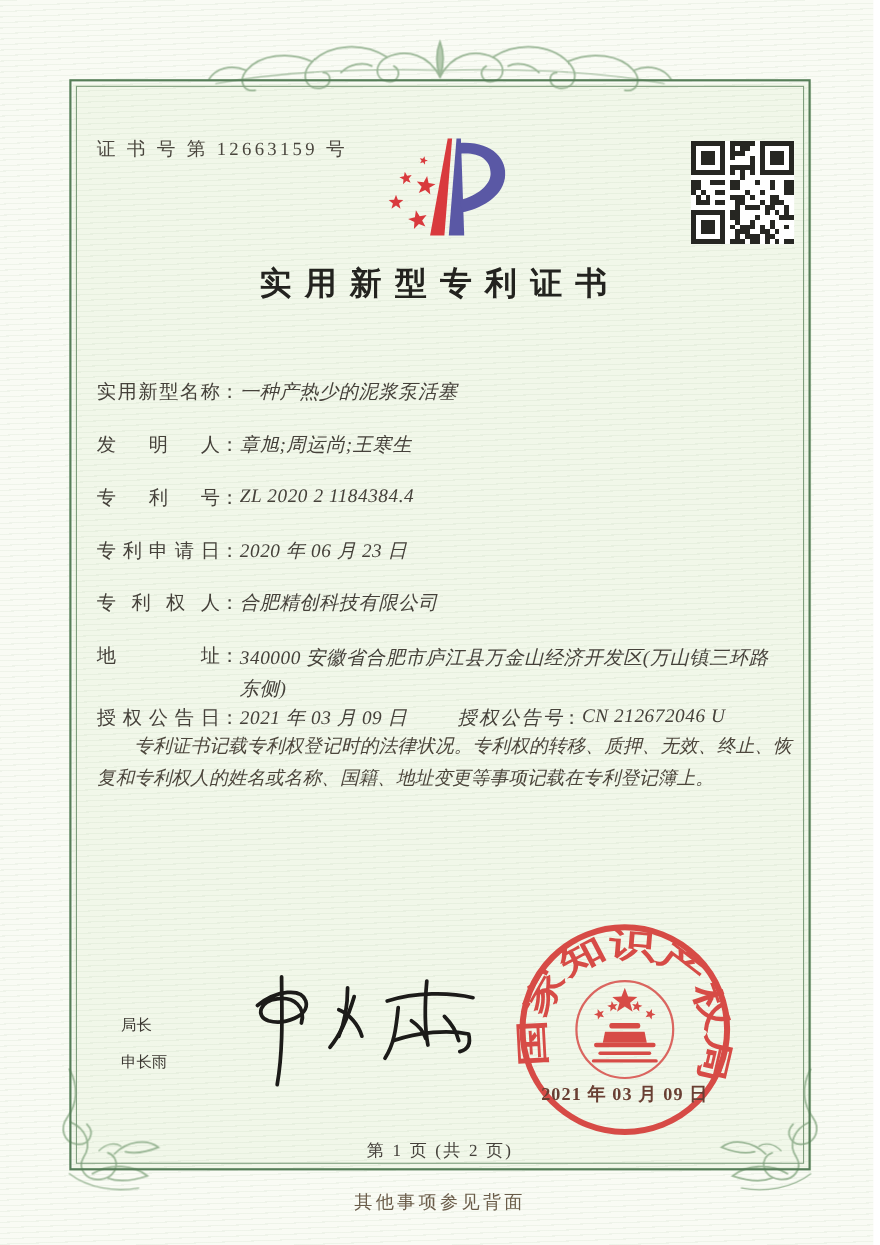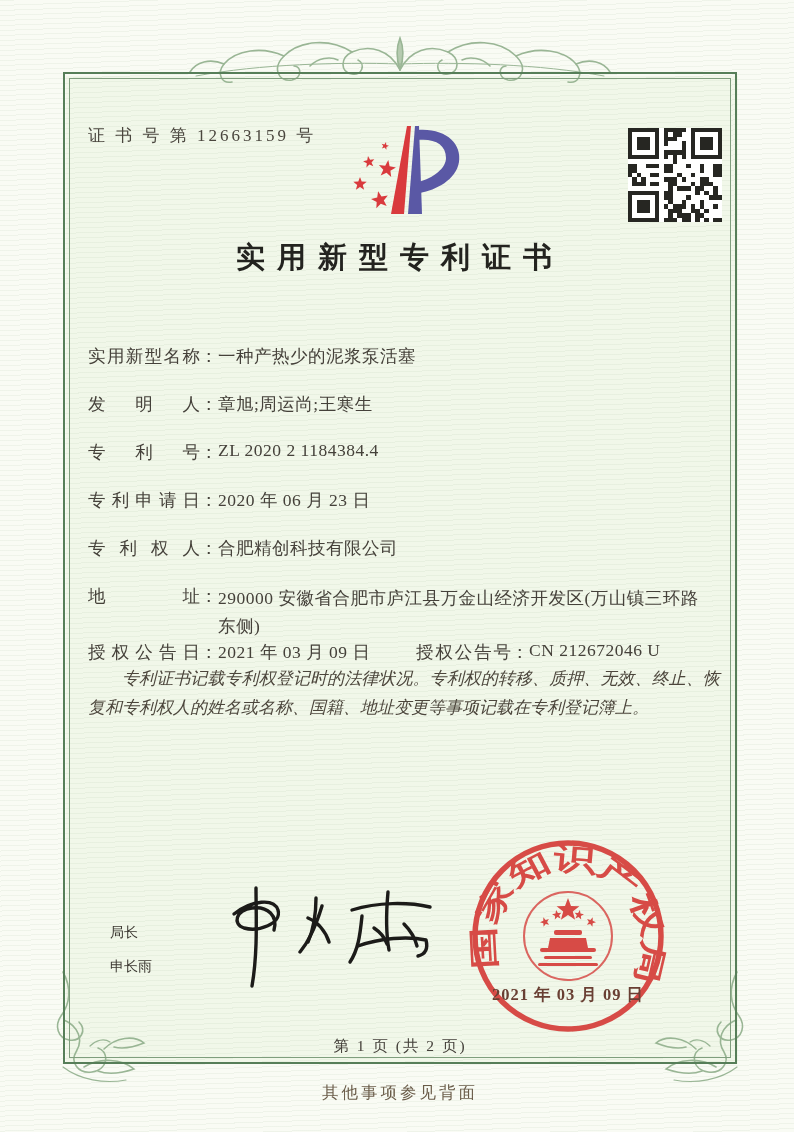--- a/index.html
+++ b/index.html
@@ -49,24 +49,24 @@
     letter-spacing:12px;color:#23231f;
   }
   .fields{position:absolute;left:88px;top:344px;width:630px;font-size:17.5px;color:#45413a;}
   .frow{position:absolute;left:0;white-space:nowrap;}
   .flabel{
     display:inline-block;width:112px;
     text-align:justify;text-align-last:justify;
     vertical-align:top;
   }
   .fcolon{display:inline-block;width:18px;}
-  .fvalue{display:inline-block;vertical-align:top;letter-spacing:0.5px;}
+  .fvalue{display:inline-block;vertical-align:top;letter-spacing:0.5px;font-style:italic;}
   .fvalue.wrap{white-space:normal;width:498px;line-height:28px;}
   .pair2{position:absolute;left:328px;top:0;white-space:nowrap;}
-  .pair2 .flabel{width:95px;}
+  .pair2 .flabel{width:95px;font-style:italic;}
 
   .paragraphs{
     position:absolute;left:88px;top:664px;width:632px;
     font-size:17px;line-height:1.72;color:#4c463c;
     font-style:italic;text-align:justify;
   }
   .paragraphs p{margin:0 0 4px 0;text-indent:2em;}
 
   .signer{position:absolute;left:110px;top:916px;font-size:14px;color:#3b3731;line-height:34px;}
   .signature-wrap{position:absolute;left:212px;top:880px;width:230px;height:115px;}
@@ -389,21 +389,21 @@
     <div class="frow" style="top:96px">
       <span class="flabel">专利号</span><span class="fcolon">：</span><span class="fvalue">ZL 2020 2 1184384.4</span>
     </div>
     <div class="frow" style="top:144px">
       <span class="flabel">专利申请日</span><span class="fcolon">：</span><span class="fvalue">2020 年 06 月 23 日</span>
     </div>
     <div class="frow" style="top:192px">
       <span class="flabel">专利权人</span><span class="fcolon">：</span><span class="fvalue">合肥精创科技有限公司</span>
     </div>
     <div class="frow" style="top:240px">
-      <span class="flabel">地址</span><span class="fcolon">：</span><span class="fvalue wrap">290000 安徽省合肥市庐江县万金山经济开发区(万山镇三环路东侧)</span>
+      <span class="flabel">地址</span><span class="fcolon">：</span><span class="fvalue wrap">340000 安徽省合肥市庐江县万金山经济开发区(万山镇三环路东侧)</span>
     </div>
     <div class="frow" style="top:296px">
       <span class="flabel">授权公告日</span><span class="fcolon">：</span><span class="fvalue">2021 年 03 月 09 日</span>
       <span class="pair2">
         <span class="flabel">授权公告号</span><span class="fcolon">：</span><span class="fvalue">CN 212672046 U</span>
       </span>
     </div>
   </div>
 
   <div class="paragraphs">

